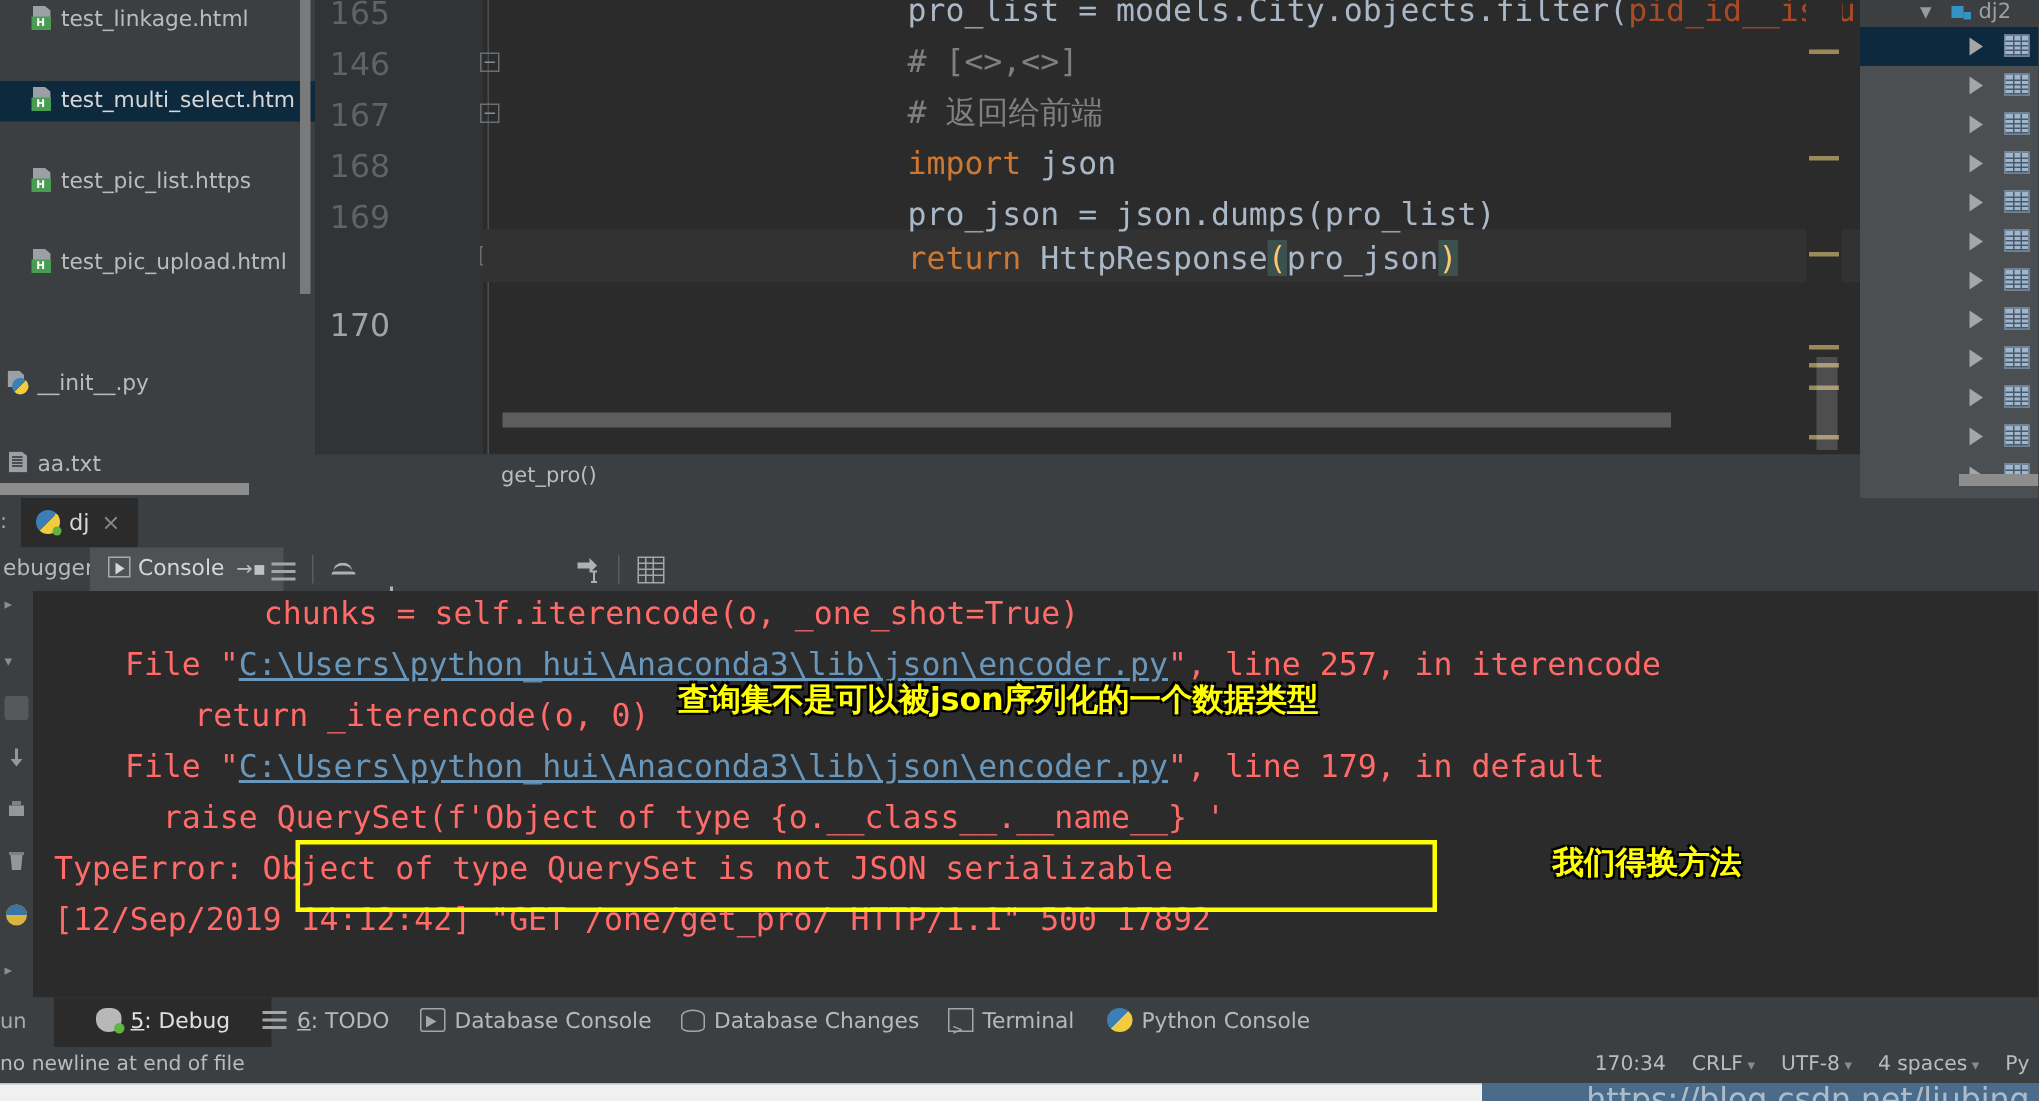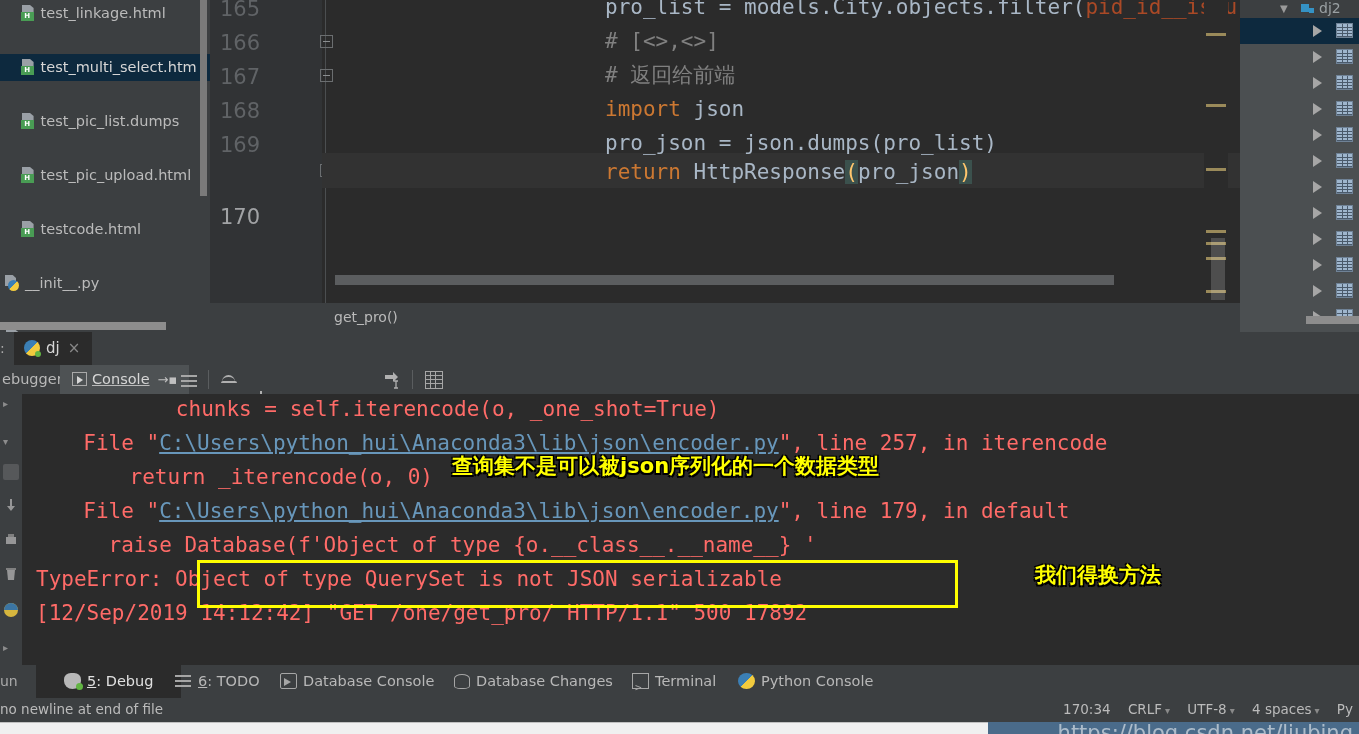--- a/index.html
+++ b/index.html
@@ -226,21 +226,21 @@
   #dbg-toolbar {
     position: absolute; left: 0; top: 33px; width: 1359px; height: 29px;
     background: #3c3f41;
   }
   #tb-debugger {
     position: absolute; left: 0; top: 0; height: 29px; line-height: 29px;
     font-size: 14.5px; color: #b8b8b8; padding-left: 2px;
   }
   #tb-console {
     position: absolute; left: 60px; top: 0; height: 29px; line-height: 29px;
-    background: #4e5254; padding: 0 12px; white-space: nowrap; text-decoration: underline;
+    background: #4e5254; padding: 0 12px; white-space: nowrap;
   }
   #tb-console .runico {
     display: inline-block; width: 15px; height: 14px; vertical-align: -2px;
     border: 1px solid #a9a9a9; margin-right: 5px; position: relative;
   }
   #tb-console .runico::after {
     content: ""; position: absolute; left: 4px; top: 3px;
     width: 0; height: 0; border-left: 6px solid #d6d6d6;
     border-top: 4px solid transparent; border-bottom: 4px solid transparent;
   }
@@ -423,45 +423,41 @@
     <div class="tree-row" style="top:0">
       <span class="spacer-indent"></span>
       <span class="ico ico-html"></span><span>test_linkage.html</span>
     </div>
     <div class="tree-row selected" style="top:27px">
       <span class="spacer-indent"></span>
       <span class="ico ico-html"></span><span>test_multi_select.htm</span>
     </div>
     <div class="tree-row" style="top:54px">
       <span class="spacer-indent"></span>
-      <span class="ico ico-html"></span><span>test_pic_list.dumps</span>
+      <span class="ico ico-html"></span><span>test_pic_list.https</span>
     </div>
     <div class="tree-row" style="top:81px">
       <span class="spacer-indent"></span>
       <span class="ico ico-html"></span><span>test_pic_upload.html</span>
     </div>
-    <div class="tree-row" style="top:108px">
-      <span class="spacer-indent"></span>
-      <span class="ico ico-html"></span><span>testcode.html</span>
-    </div>
     <div class="tree-row" style="top:135px">
       <span class="ico ico-py"></span><span>__init__.py</span>
     </div>
     <div class="tree-row" style="top:162px">
       <span class="ico ico-txt"></span><span>aa.txt</span>
     </div>
 
     <div id="tree-vscroll"></div>
     <div id="tree-hscroll"></div>
   </div>
 
   <div id="editor">
     <div id="gutter">
       <div class="ln" style="top:-8px">165</div>
-      <div class="ln" style="top:26px">166</div>
+      <div class="ln" style="top:26px">146</div>
       <div class="ln" style="top:60px">167</div>
       <div class="ln" style="top:94px">168</div>
       <div class="ln" style="top:128px">169</div>
       <div class="ln cur" style="top:155px">170</div>
     </div>
     <div class="foldline"></div>
     <div class="fold" style="top:26px">
         <i></i>
       </div>
     <div class="fold" style="top:60px">
@@ -620,21 +616,21 @@
 
     <div id="console">
       <div class="oline" style="top:-2px;left:78px"><span>      chunks = self.iterencode(o, _one_shot=True)</span></div>
 
       <div class="oline" style="top:32px;left:36px"><span>  File "</span><span class="lnk">C:\Users\python_hui\Anaconda3\lib\json\encoder.py</span><span>", line 257, in iterencode</span></div>
 
       <div class="oline" style="top:66px;left:57px"><span>    return _iterencode(o, 0)</span></div>
 
       <div class="oline" style="top:100px;left:36px"><span>  File "</span><span class="lnk">C:\Users\python_hui\Anaconda3\lib\json\encoder.py</span><span>", line 179, in default</span></div>
 
-      <div class="oline" style="top:134px;left:36px"><span>    raise Database(f'Object of type {o.__class__.__name__} '</span></div>
+      <div class="oline" style="top:134px;left:36px"><span>    raise QuerySet(f'Object of type {o.__class__.__name__} '</span></div>
 
       <div class="oline" style="top:168px;left:14px"><span>TypeError: Object of type QuerySet is not JSON serializable</span></div>
 
       <div class="oline" style="top:202px;left:14px"><span>[12/Sep/2019 14:12:42] "GET /one/get_pro/ HTTP/1.1" 500 17892</span></div>
     </div>
   </div>
 
   <div id="anno-box" style="left:197px;top:560px;width:761px;height:48px;"></div>
   <div class="anno-cn" style="left:452px;top:452px;">查询集不是可以被json序列化的一个数据类型</div>
   <div class="anno-cn" style="left:1035px;top:561px;">我们得换方法</div>

